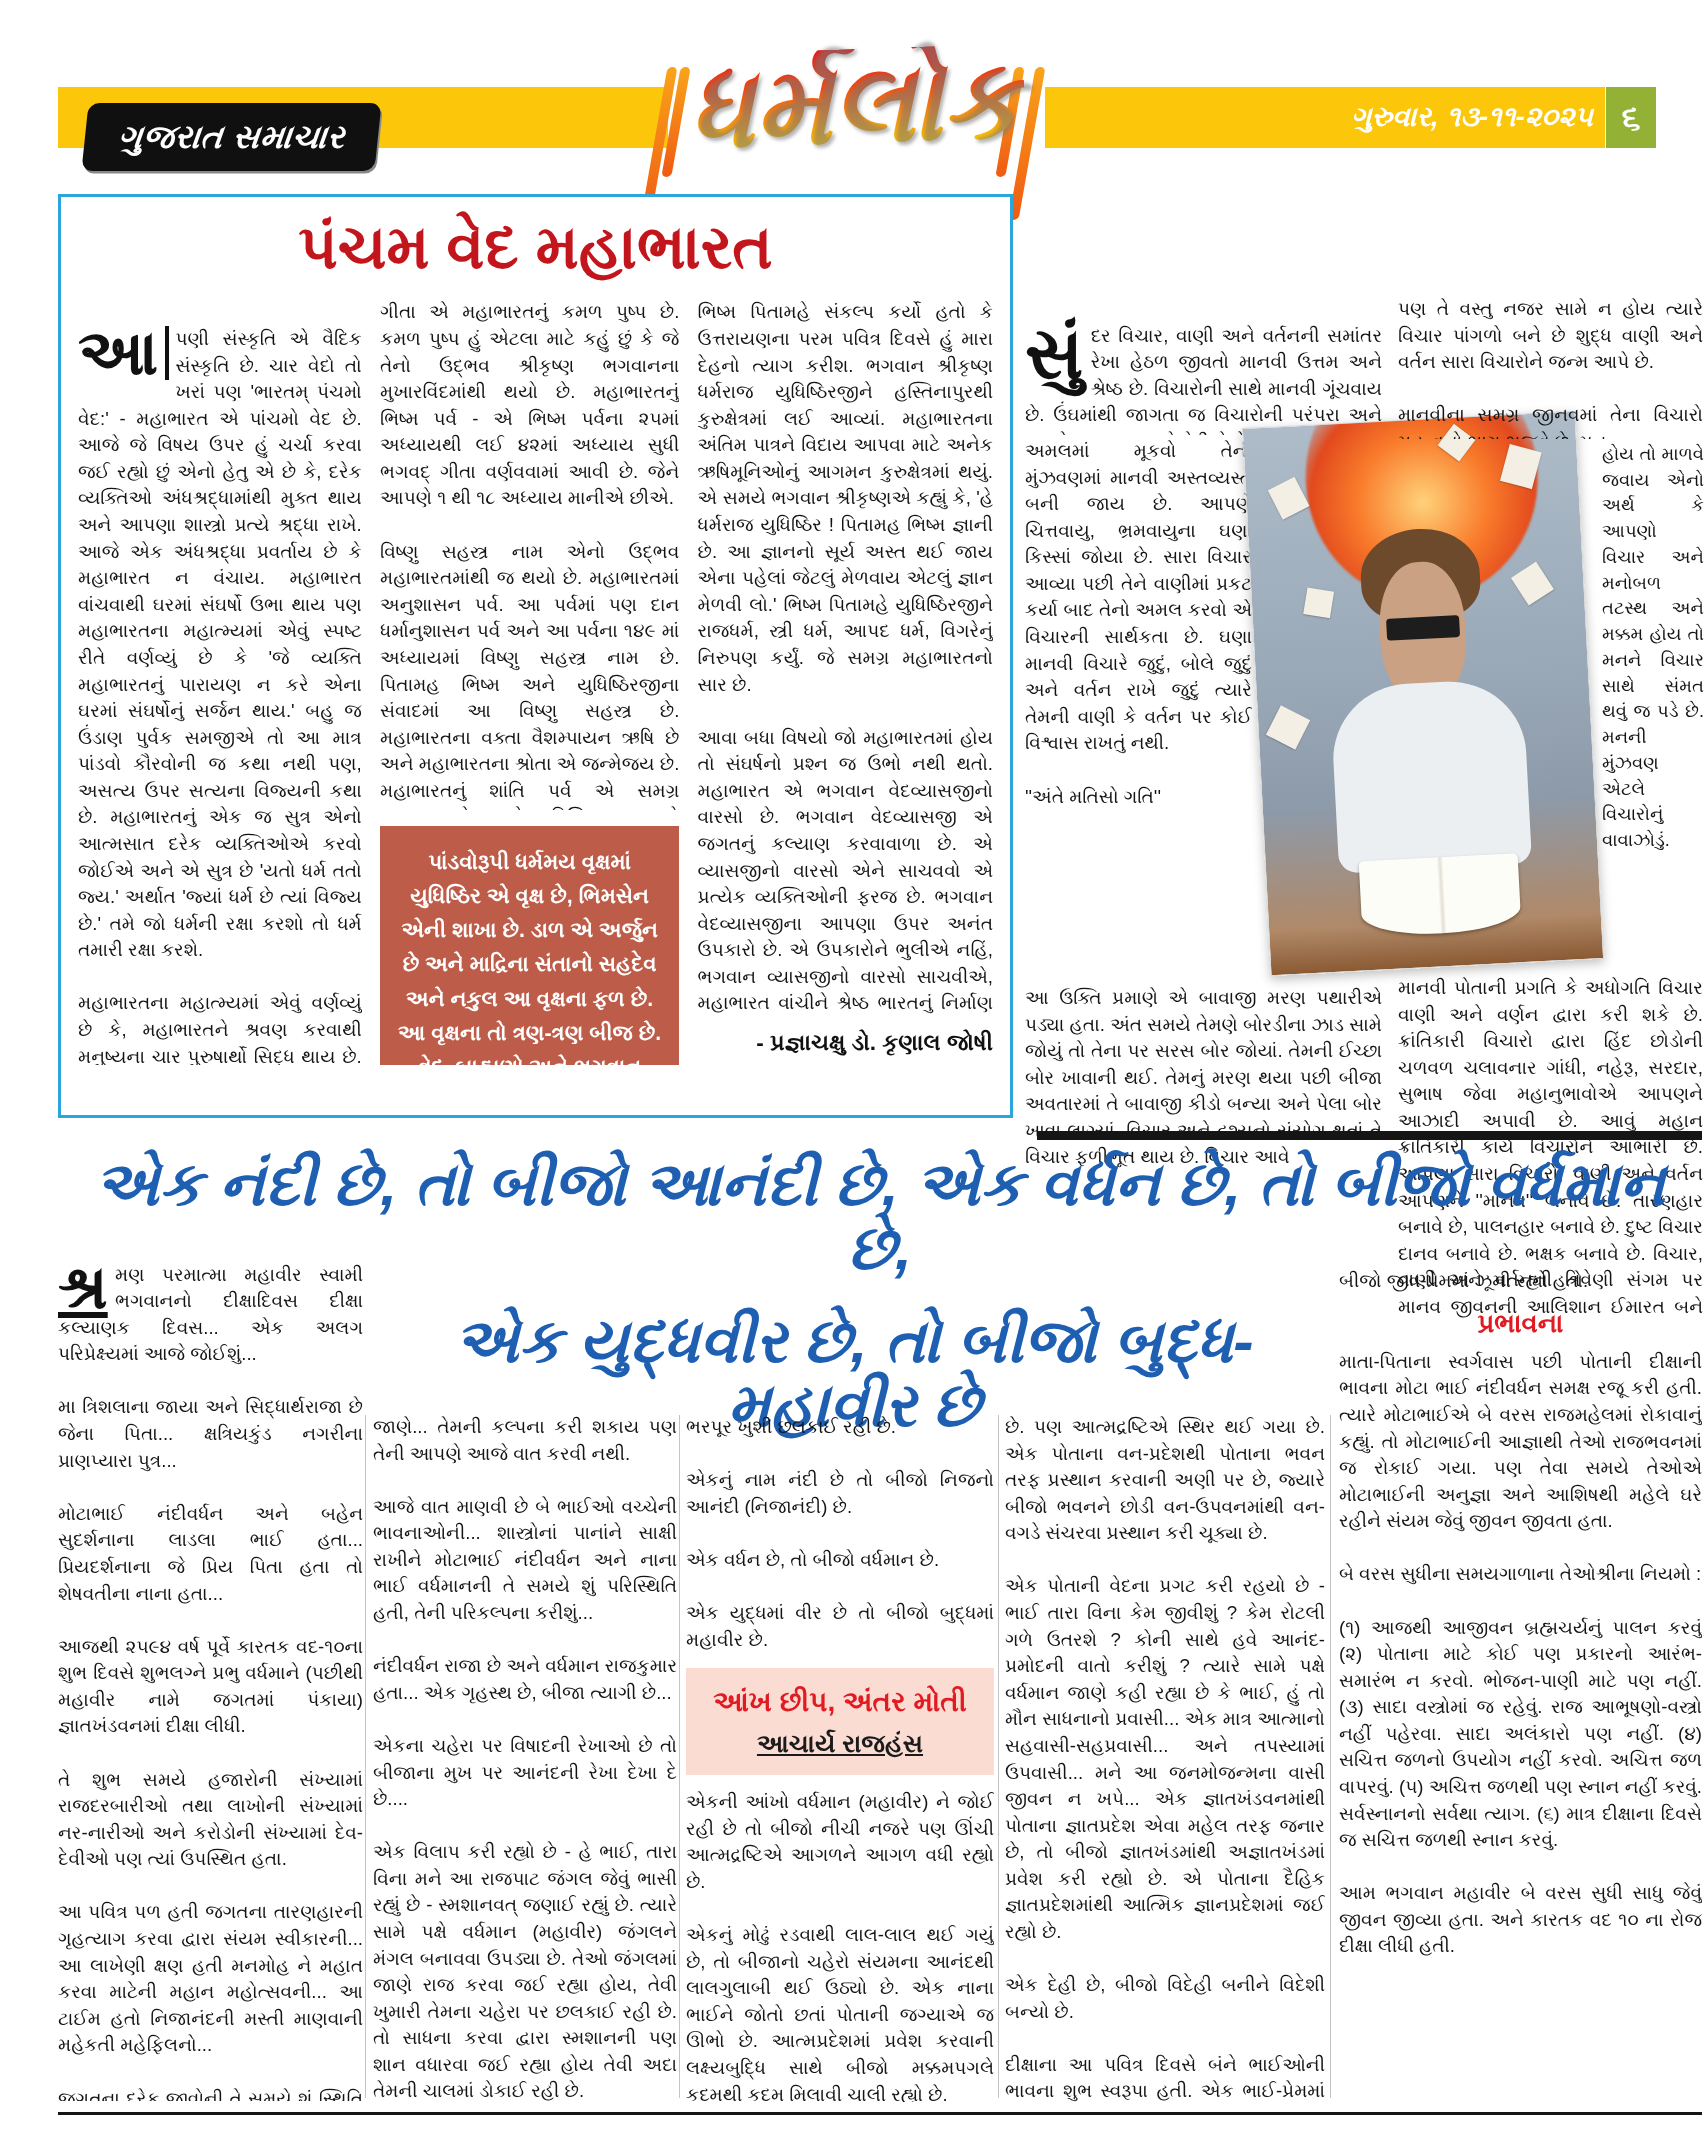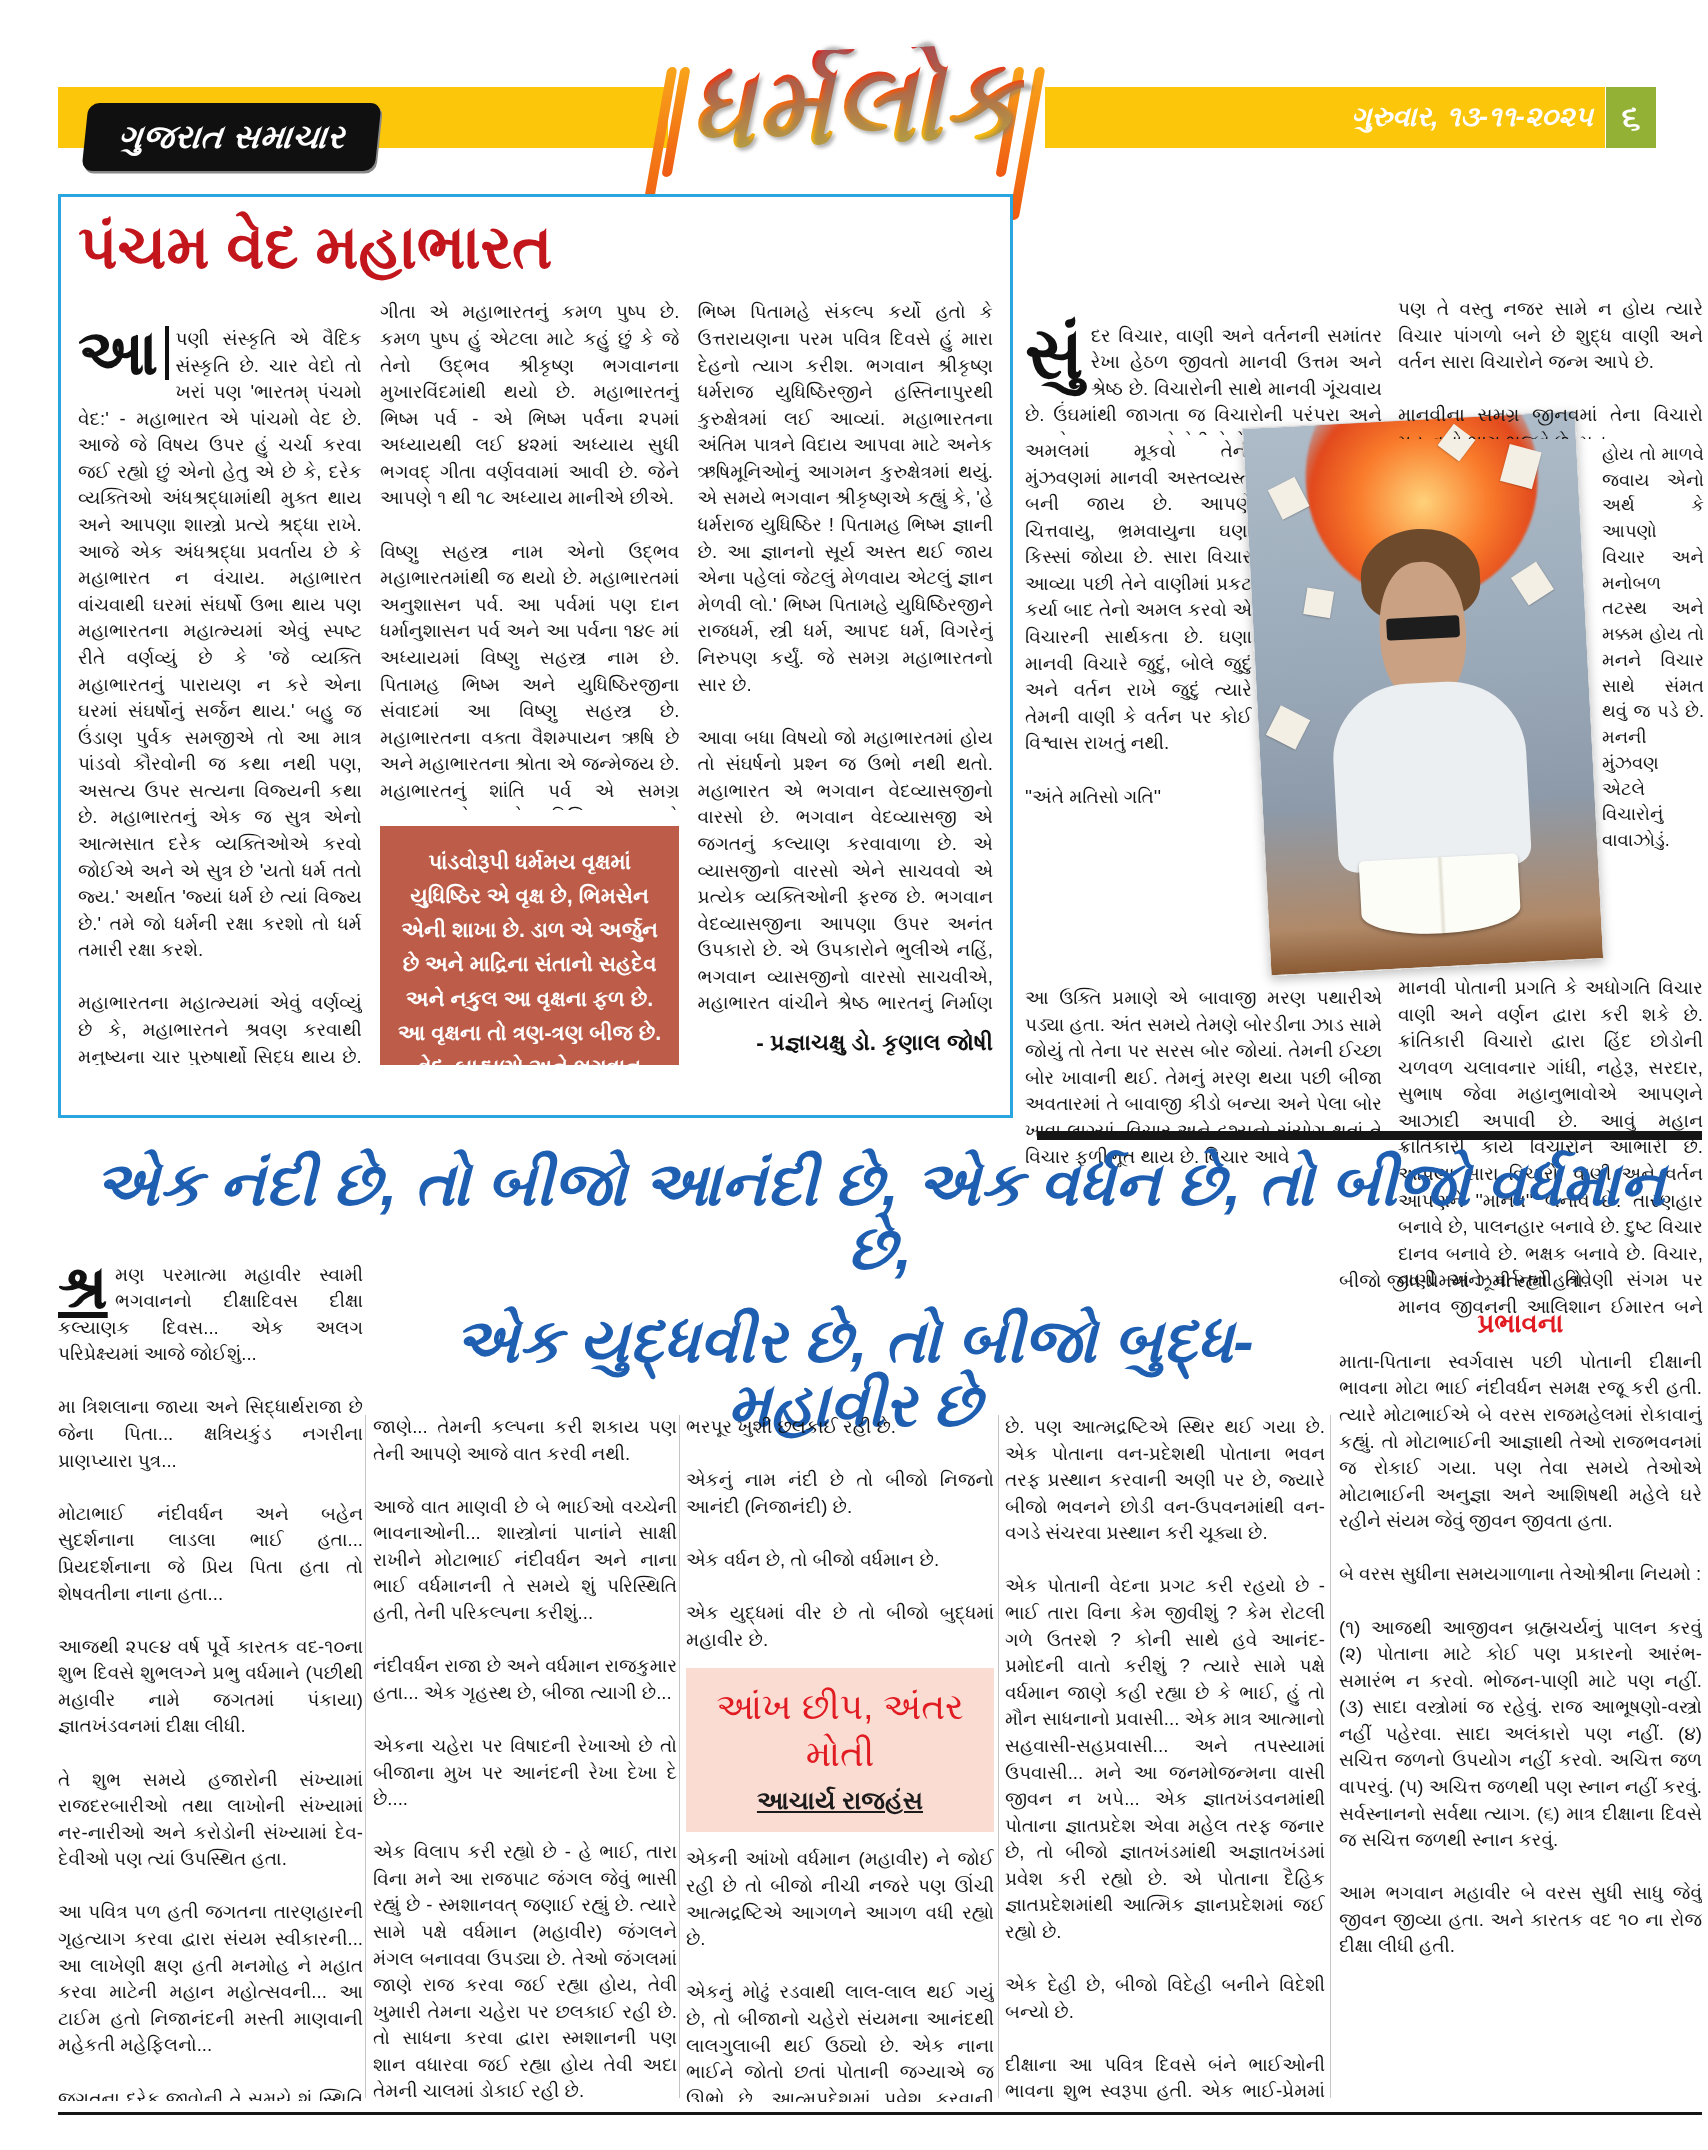--- a/index.html
+++ b/index.html
@@ -19,21 +19,21 @@
     text-shadow:2.4px 3.1px 3.7px rgba(120,120,120,.55); transform:rotate(-2deg);
     text-align:center; line-height:1; }
   .orn { width:9.8px; border-radius:6.1px; transform:skewX(-10deg);
     background:linear-gradient(180deg,#f9a41a,#ef5a12); display:inline-block; }
   .date-txt { color:#ffffff; font-weight:bold; font-style:italic; font-size:28px;
     text-align:right; }
   .pagenum { background:#93b235; color:#fff; font-weight:bold; font-size:34px;
     display:flex; align-items:center; justify-content:center; }
   
   .a1-box { border:3.7px solid #29a6df; padding:15.3px 17px; background:#fff; }
-  .a1-title { color:#c3161c; font-size:61px; font-weight:800; text-align:left;
+  .a1-title { color:#c3161c; font-size:61px; font-weight:800; text-align:center;
     line-height:1.15; margin-bottom:17px; }
   .cols { display:flex; gap:18.3px; }
   .body-txt { font-size:18.6px; line-height:1.43; text-align:justify; color:#141414;
     white-space:pre-line; }
   .col { overflow:hidden; }
   .dropcap { float:left; font-weight:800; line-height:.85; padding-right:7.3px; color:#111; }
   .dc-a1 { font-size:63px; border-right:4.3px solid #111; margin-right:6.1px; }
   .dc-a2 { font-size:72px; }
   .dc-a3 { font-size:61px;text-decoration:underline; }
   .inset-box { background:#bd5c48; color:#fff; font-weight:bold; font-size:21.4px;
@@ -57,21 +57,21 @@
     background:#1d1d1d; border-radius:3.7px; }
   .shirt { position:absolute; left:22%; top:48%; width:58%; height:34%;
     border-radius:40% 40% 10% 10%; background:#eceff1; }
   .book { position:absolute; left:28%; top:80%; width:48%; height:14%;
     background:linear-gradient(90deg,#fdfdf8 49%,#e3e0d4 51%,#fdfdf8 53%);
     border-radius:4.9px 4.9px 50% 50%/4.9px 4.9px 30% 30%; box-shadow:0 1.8px 3.7px rgba(0,0,0,.35); }
   
   .a3-head { color:#1e5fb2; font-weight:800; font-style:italic; font-size:61px;
     text-align:center; line-height:1.05; }
   .feature-box { background:#fbdcd2; text-align:center; padding:16px 8.5px; margin:14.6px 0; }
-  .fb-title { color:#e11b22; font-weight:400; font-size:36px; line-height:1.3; }
+  .fb-title { color:#e11b22; font-weight:700; font-size:28px; line-height:1.3; }
   .fb-author { color:#1b1b1b; font-weight:800; font-size:25px; margin-top:8.5px;text-decoration:underline; }
   .subhead-red { color:#e11b22; font-weight:800; font-size:26px; text-align:center; }
   .vrule { width:1.2px; background:#c4c4c4; }
   .hr-black { background:#151515; }
 </style>
 </head>
 <body>
 
 <div>
   <div class="abs ybar" style="left:58px; top:87px; width:610px; height:61px;"></div>

